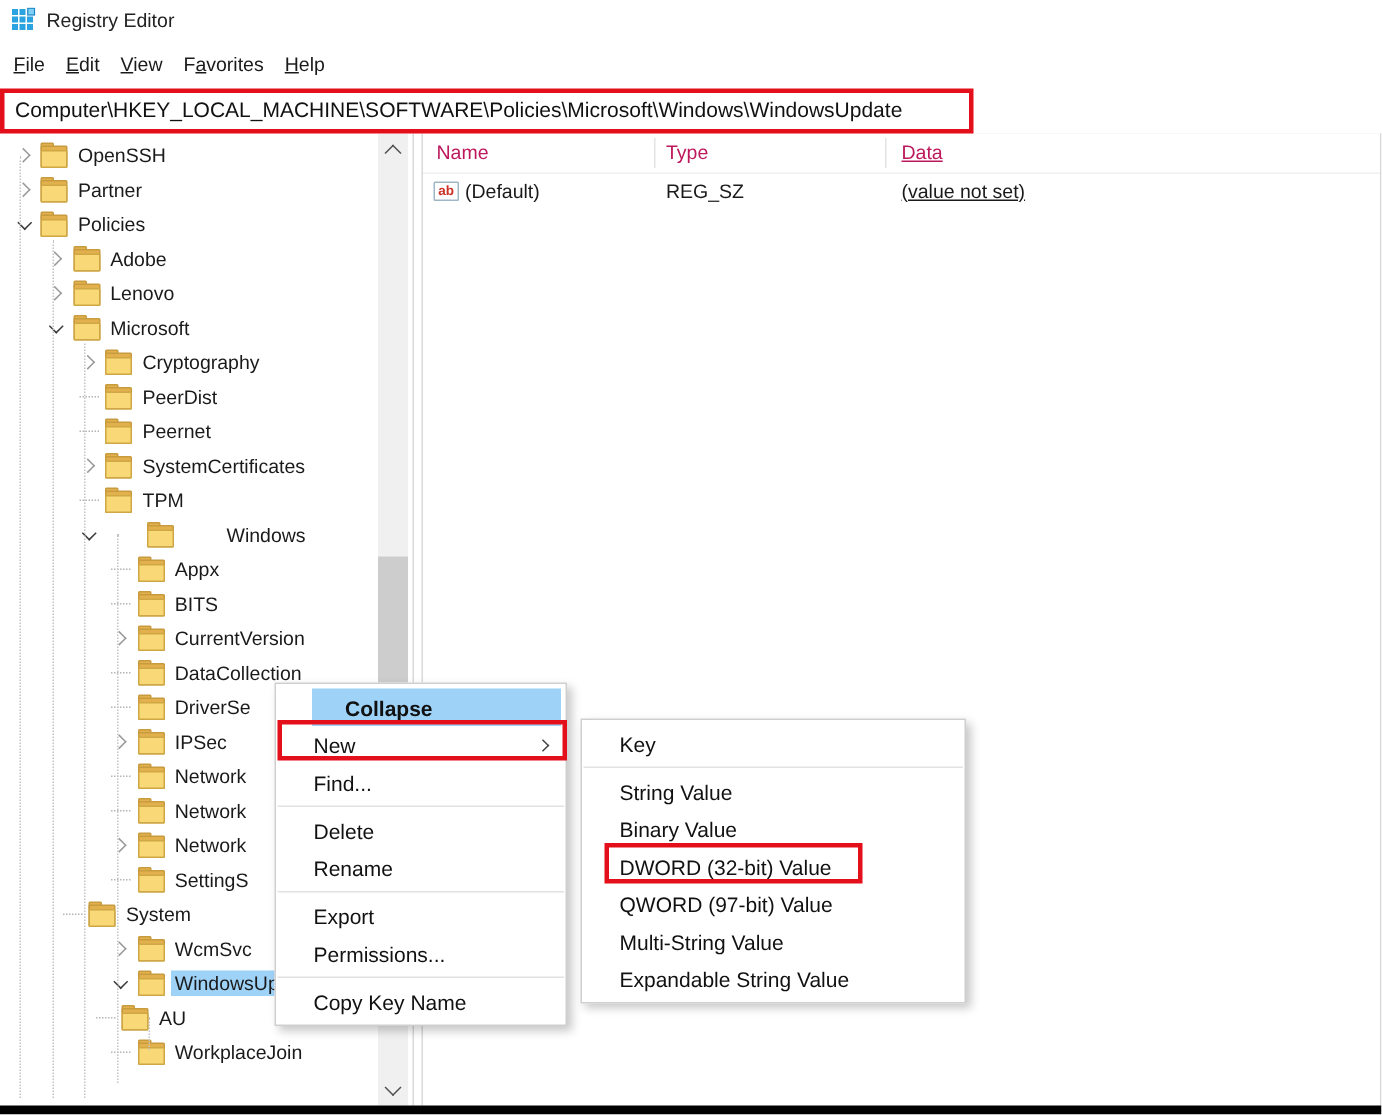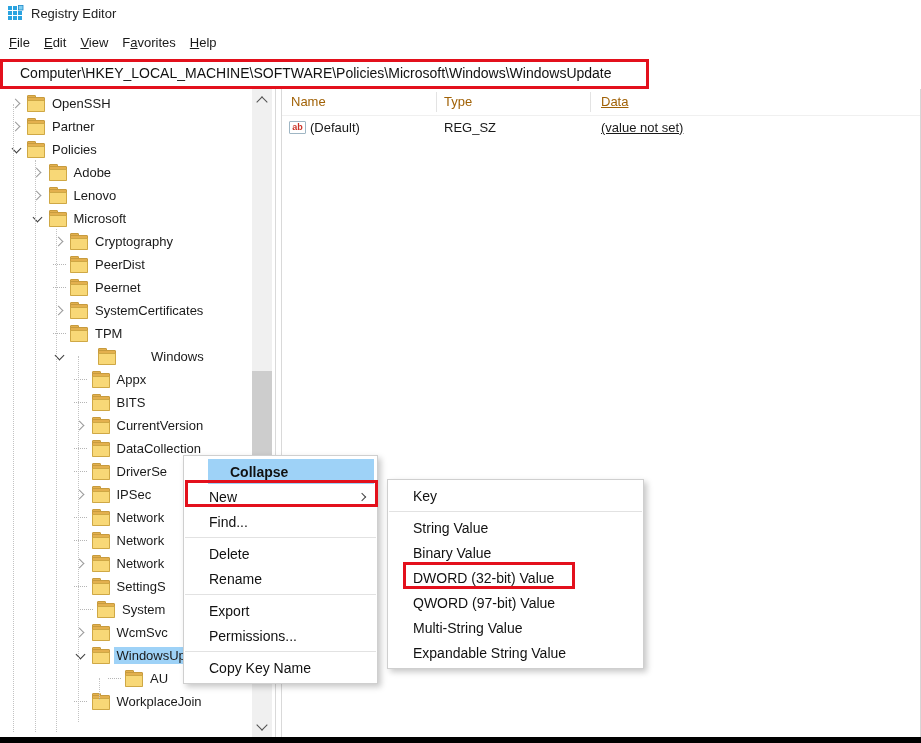--- a/index.html
+++ b/index.html
@@ -10,21 +10,21 @@
   }
   
   .titlebar{height:27px;display:flex;align-items:center;padding-left:7px;background:#fff;}
   .titlebar .app-title{font-size:13px;color:#222;margin-left:7px;}
   
   .menubar{height:30px;display:flex;align-items:center;padding-left:3px;background:#fff;font-size:13px;}
   .menubar .mitem{padding:3px 6px;margin-right:2px;color:#1a1a1a;cursor:default;}
   .menubar .mn{text-decoration:underline;}
   
   .addressbar{height:32px;display:flex;align-items:center;background:#fff;border-bottom:1px solid #e1e1e1;}
-  .addressbar .path{font-size:14px;padding-left:20px;color:#111;white-space:nowrap;}
+  .addressbar .path{font-size:14px;padding-left:10px;color:#111;white-space:nowrap;}
   
   .main{position:absolute;top:89px;left:0;right:0;bottom:6px;display:flex;border-right:1px solid #d6d6d6;}
   .treepane{position:relative;width:275px;flex:0 0 275px;border-right:1px solid #d9d9d9;overflow:hidden;background:#fff;}
   .splitter{width:5px;flex:0 0 5px;background:#fff;border-right:1px solid #d9d9d9;}
   .rightpane{position:relative;flex:1;background:#fff;overflow:hidden;}
   
   .tree{position:absolute;top:3px;left:0;right:23px;}
   .trow{height:23px;display:flex;align-items:center;white-space:nowrap;font-size:13px;position:relative;}
   .trow .label{padding:1px 3px;}
   .trow.selected .label{background:#9ed2f7;}
@@ -40,21 +40,21 @@
   .guide{position:absolute;width:0;border-left:1px dotted #c3c3c3;}
   
   .vscroll{position:absolute;top:0;bottom:0;right:3px;width:20px;background:#f0f0f0;}
   .vscroll .arrowbox{position:absolute;left:0;width:20px;height:17px;display:flex;align-items:center;justify-content:center;}
   .vscroll .up{top:2px;} .vscroll .down{bottom:2px;}
   .sarrow{width:7px;height:7px;display:inline-block;}
   .sarrow.up{border-top:1.5px solid #505050;border-right:1.5px solid #505050;transform:rotate(-45deg);margin-top:4px;}
   .sarrow.down{border-right:1.5px solid #505050;border-bottom:1.5px solid #505050;transform:rotate(45deg);margin-bottom:4px;}
   .thumb{position:absolute;left:0;width:20px;top:282px;height:130px;background:#cdcdcd;}
   
-  .listheader{display:flex;height:26px;align-items:center;font-size:13px;color:#a16207;border-bottom:1px solid #f0f0f0;}
+  .listheader{display:flex;height:26px;align-items:center;font-size:13px;color:#be185d;border-bottom:1px solid #f0f0f0;}
   .col-name{width:155px;flex:0 0 155px;padding-left:9px;box-sizing:border-box;border-right:1px solid #e3e3e3;height:20px;line-height:20px;}
   .col-type{width:154px;flex:0 0 154px;padding-left:7px;box-sizing:border-box;border-right:1px solid #e3e3e3;height:20px;line-height:20px;}
   .col-data{flex:1;padding-left:10px;height:20px;line-height:20px;text-decoration:underline;}
   .lrow{display:flex;height:22px;align-items:center;font-size:13px;}
   .lrow .cell{border:none;height:auto;line-height:normal;}
   .lrow .namecell{display:flex;align-items:center;padding-left:7px;width:155px;flex:0 0 155px;box-sizing:border-box;}
   .ab-icon{display:inline-flex;align-items:center;justify-content:center;width:15px;height:11px;border:1px solid #9fb6c4;border-radius:1px;background:#fff;color:#cb3327;font-size:9px;font-weight:bold;margin-right:4px;line-height:1;}
   
   .menu{position:absolute;background:#fff;border:1px solid #cfcfcf;box-shadow:3px 3px 6px rgba(0,0,0,0.22);padding:3px 0;font-size:14px;z-index:20;}
   .menu .item{height:25px;display:flex;align-items:center;padding:0 14px 0 25px;position:relative;color:#111;}
@@ -342,21 +342,21 @@
           <span class="chevslot">
             <span class="stub"></span>
           </span>
           <span class="folder">
             <span class="tab" style="background: rgb(227, 176, 78);"></span>
             <span class="back" style="background: rgb(227, 176, 78);"></span>
             <span class="front" style="background: rgb(248, 216, 119);"></span>
           </span>
           <span class="label">SettingS</span>
         </div>
-        <div class="trow" style="padding-left: 76px;">
+        <div class="trow" style="padding-left: 38px;">
           <span class="chevslot">
             <span class="stub"></span>
           </span>
           <span class="folder">
             <span class="tab" style="background: rgb(227, 176, 78);"></span>
             <span class="back" style="background: rgb(227, 176, 78);"></span>
             <span class="front" style="background: rgb(248, 216, 119);"></span>
           </span>
           <span class="label">System</span>
         </div>
@@ -375,21 +375,21 @@
           <span class="chevslot">
             <span class="chev expanded"></span>
           </span>
           <span class="folder">
             <span class="tab" style="background: rgb(227, 176, 78);"></span>
             <span class="back" style="background: rgb(227, 176, 78);"></span>
             <span class="front" style="background: rgb(248, 216, 119);"></span>
           </span>
           <span class="label" style="background: rgb(158, 210, 247);">WindowsUpdate</span>
         </div>
-        <div class="trow" style="padding-left: 60px; margin-left: 44px;">
+        <div class="trow" style="padding-left: 60px;">
           <span class="chevslot">
             <span class="stub"></span>
           </span>
           <span class="folder">
             <span class="tab" style="background: rgb(227, 176, 78);"></span>
             <span class="back" style="background: rgb(227, 176, 78);"></span>
             <span class="front" style="background: rgb(248, 216, 119);"></span>
           </span>
           <span class="label">AU</span>
         </div>

